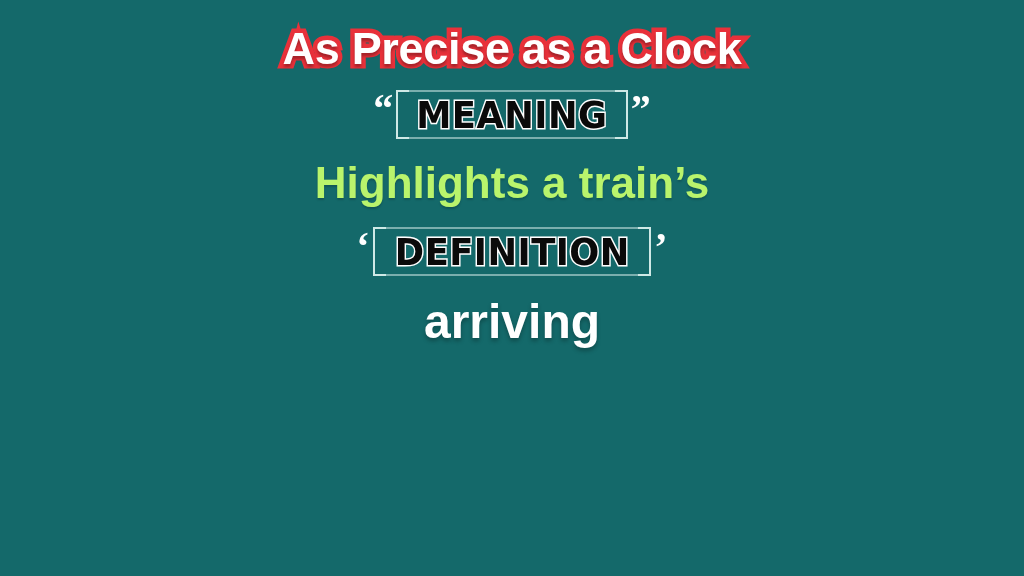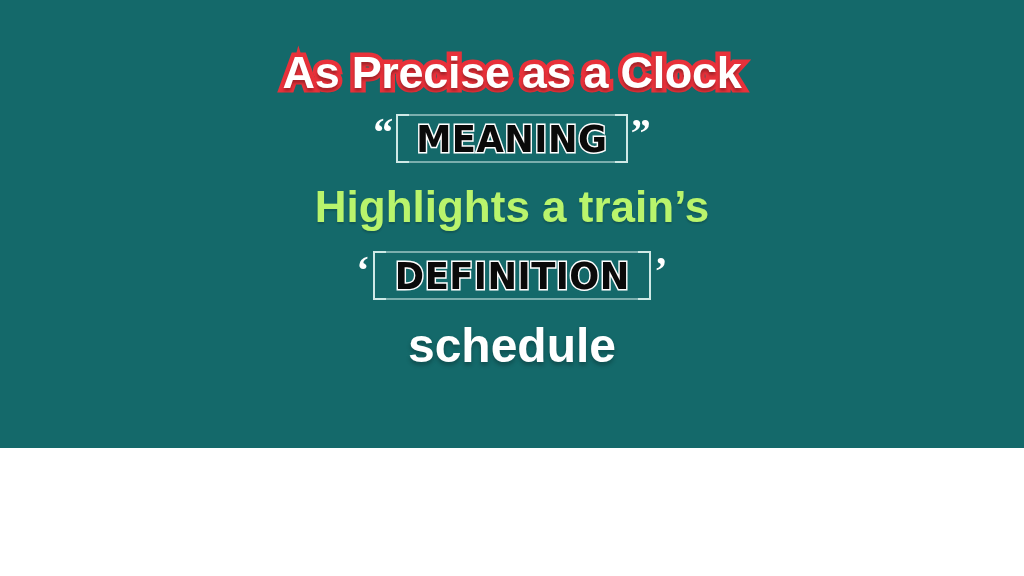--- a/index.html
+++ b/index.html
@@ -9,27 +9,27 @@
   body {
     width: 1024px;
     height: 576px;
     overflow: hidden;
     font-family: "Liberation Sans", sans-serif;
   }
 
   #slide {
     position: relative;
     width: 1024px;
-    height: 448px;
+    height: 576px;
     background: #14696a;
     display: flex;
     flex-direction: column;
     align-items: center;
     box-sizing: border-box;
-    padding-top: 50px;
+    padding-top: 26px;
   }
 
   
   .title {
     font-family: "Liberation Sans", sans-serif;
     font-weight: bold;
     font-size: 45px;
     line-height: 1.02;
     letter-spacing: -0.3px;
     color: #ffffff;
@@ -175,16 +175,16 @@
       <span class="rail top"></span>
       <span class="rail bottom"></span>
       <span class="grunge">DEFINITION</span>
     </span>
     <span class="quote close">’</span>
   </div>
 
   <div class="sp-4"></div>
 
   <div class="white-text">
-    <div>schedule</div>
+    <div>arriving</div>
   </div>
 
 </div>
 
 </body></html>

